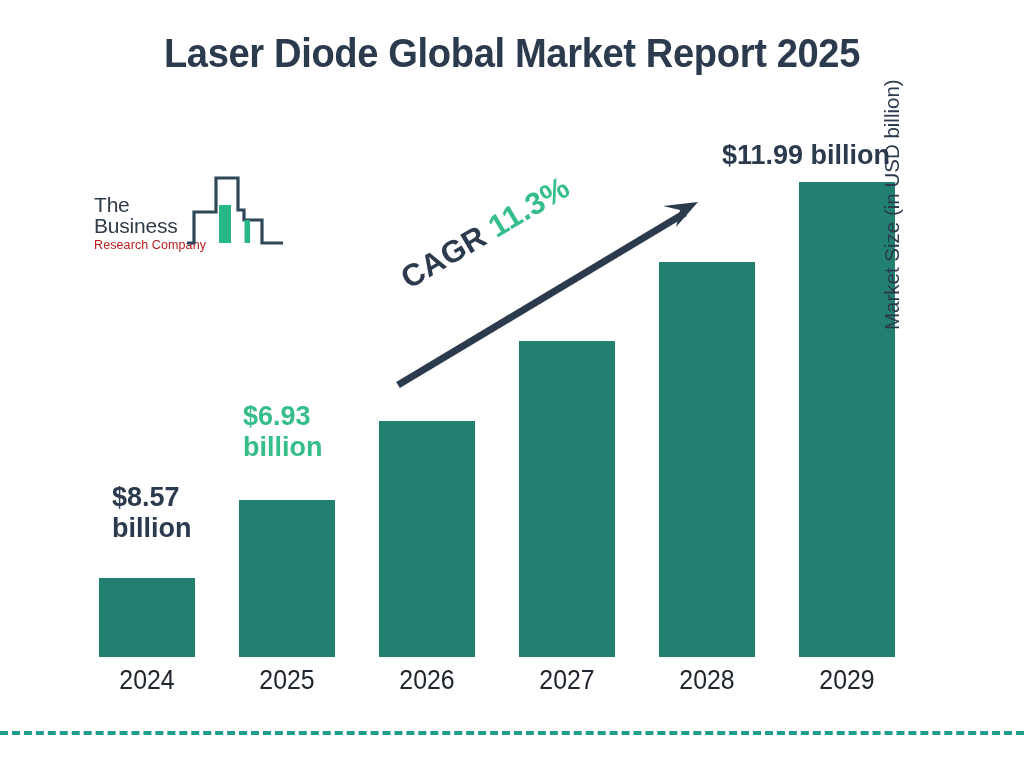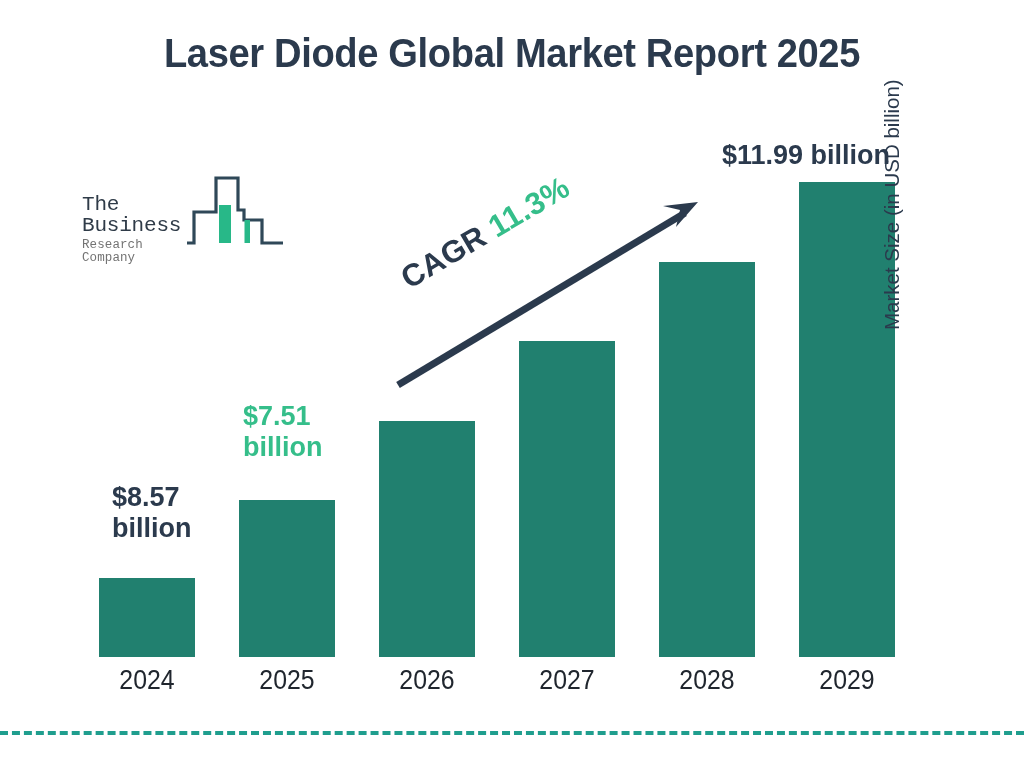--- a/index.html
+++ b/index.html
@@ -40,39 +40,39 @@
   
   .logo {
     position: absolute;
     left: 78px;
     top: 172px;
     width: 206px;
     height: 78px;
   }
   .logo-text {
     position: absolute;
-    left: 4px;
+    left: 16px;
     top: 22px;
     width: 120px;
     color: #333f4d;
-    font-family: Liberation Mono, monospace;
+    font-family: Liberation Sans, sans-serif;
     line-height: 1;
   }
   .logo-text .l1 {
     display: block;
     font-size: 21px;
     letter-spacing: -0.2px;
     color: #2f3b48;
   }
   .logo-text .l2 {
     display: block;
     font-size: 12.5px;
     margin-top: 3px;
     letter-spacing: 0.1px;
-    color: #737373;
+    color: #b91c1c;
   }
   .logo-graph {
     position: absolute;
     left: 108px;
     top: 0;
     width: 98px;
     height: 78px;
   }
 
   
@@ -188,21 +188,21 @@
 
   <div class="bar" style="left:99px;  top:578px; width:96px; height:79px;"></div>
   <div class="bar" style="left:239px; top:500px; width:96px; height:157px;"></div>
   <div class="bar" style="left:379px; top:421px; width:96px; height:236px;"></div>
   <div class="bar" style="left:519px; top:341px; width:96px; height:316px;"></div>
   <div class="bar" style="left:659px; top:262px; width:96px; height:395px;"></div>
   <div class="bar" style="left:799px; top:182px; width:96px; height:475px;"></div>
 
   <div id="callout-2024" class="callout navy">$8.57
 billion</div>
-  <div id="callout-2025" class="callout green">$7.51
+  <div id="callout-2025" class="callout green">$6.93
 billion</div>
   <div id="callout-2029" class="callout navy">$11.99 billion</div>
 
   <svg class="cagr-arrow" viewBox="0 0 340 220">
     <line x1="18" y1="200" x2="305" y2="28" stroke="#2b3a4d" stroke-width="7" stroke-linecap="butt"></line>
     <polygon points="318,17 296,42 300,25 283,21" fill="#2b3a4d"></polygon>
   </svg>
 
   <div class="cagr-label">
     <span class="cagr-word">CAGR</span><span>&nbsp;</span><span class="cagr-value">11.3%</span>

